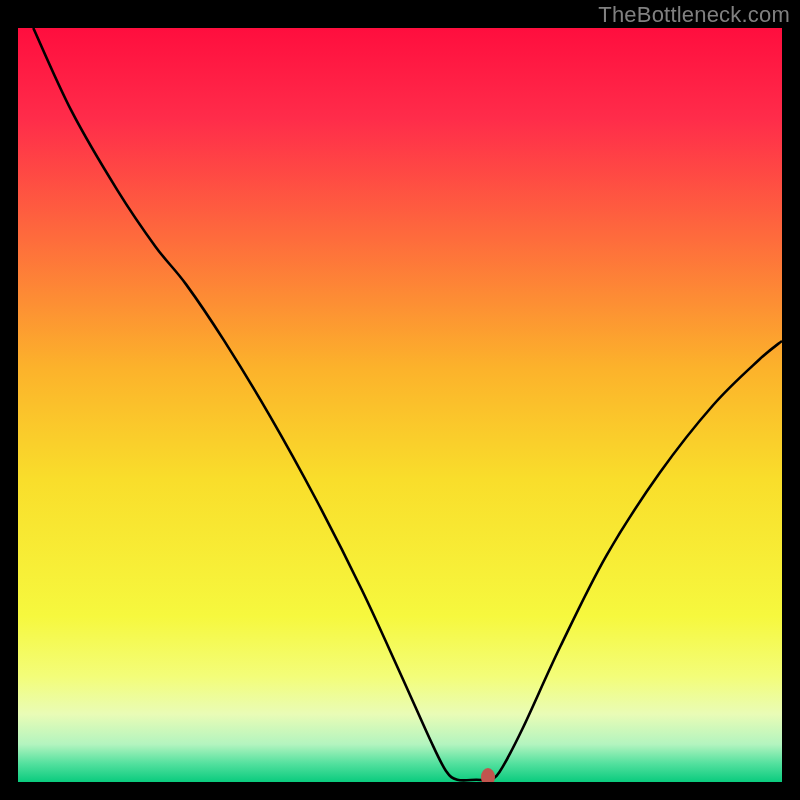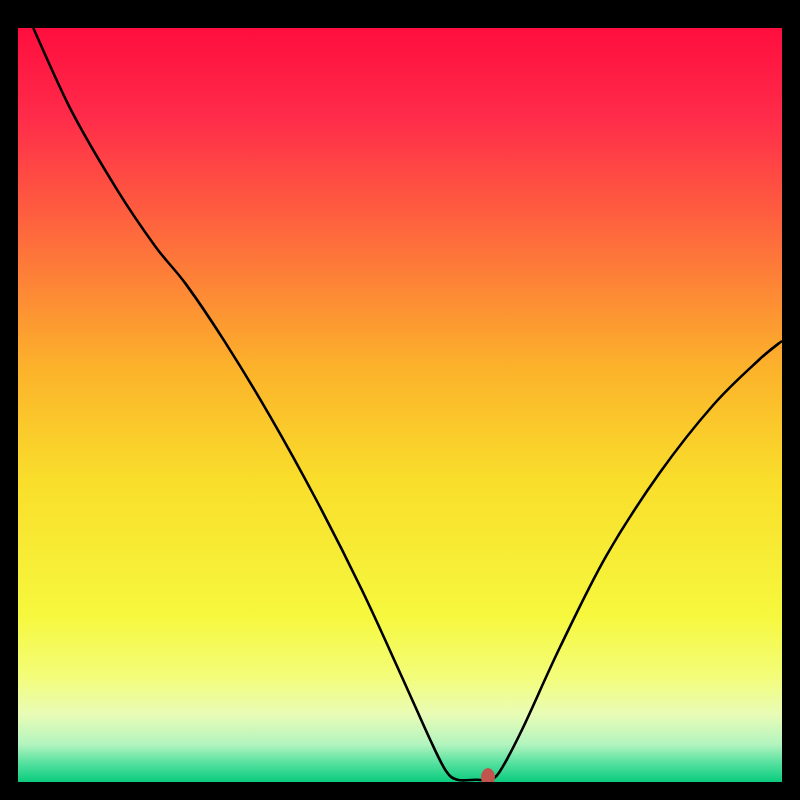--- a/index.html
+++ b/index.html
@@ -57,20 +57,21 @@
     border-radius: 7px / 9px;
     z-index: 3;
     transform: translate(-50%, -50%);
   }
 </style>
 </head>
 <body>
 
 <div class="frame">
 
+  <div class="watermark">TheBottleneck.com</div>
 
   <div class="plot-area">
 
     <svg class="gradient" viewBox="0 0 100 100" preserveAspectRatio="none">
       <defs>
         <linearGradient id="bg-grad" x1="0" y1="0" x2="0" y2="1">
             <stop offset="0%" stop-color="#FF0E3E"></stop>
             <stop offset="12%" stop-color="#FF2C4A"></stop>
             <stop offset="28.000000000000004%" stop-color="#FE6C3C"></stop>
             <stop offset="45%" stop-color="#FCB22B"></stop>

